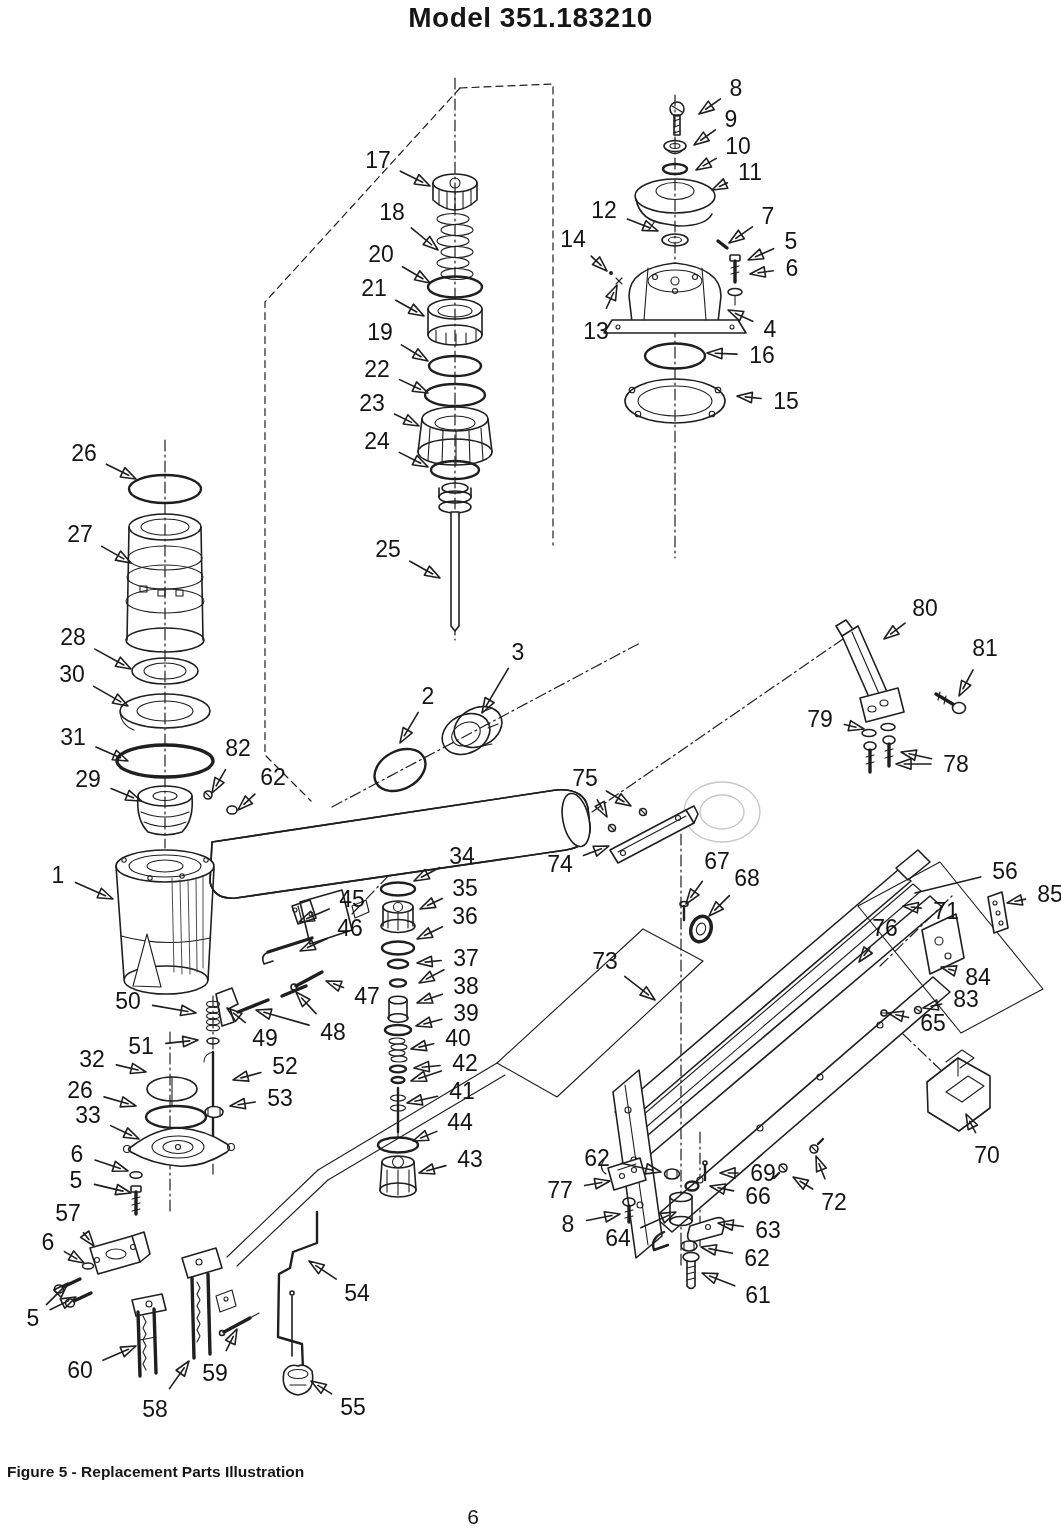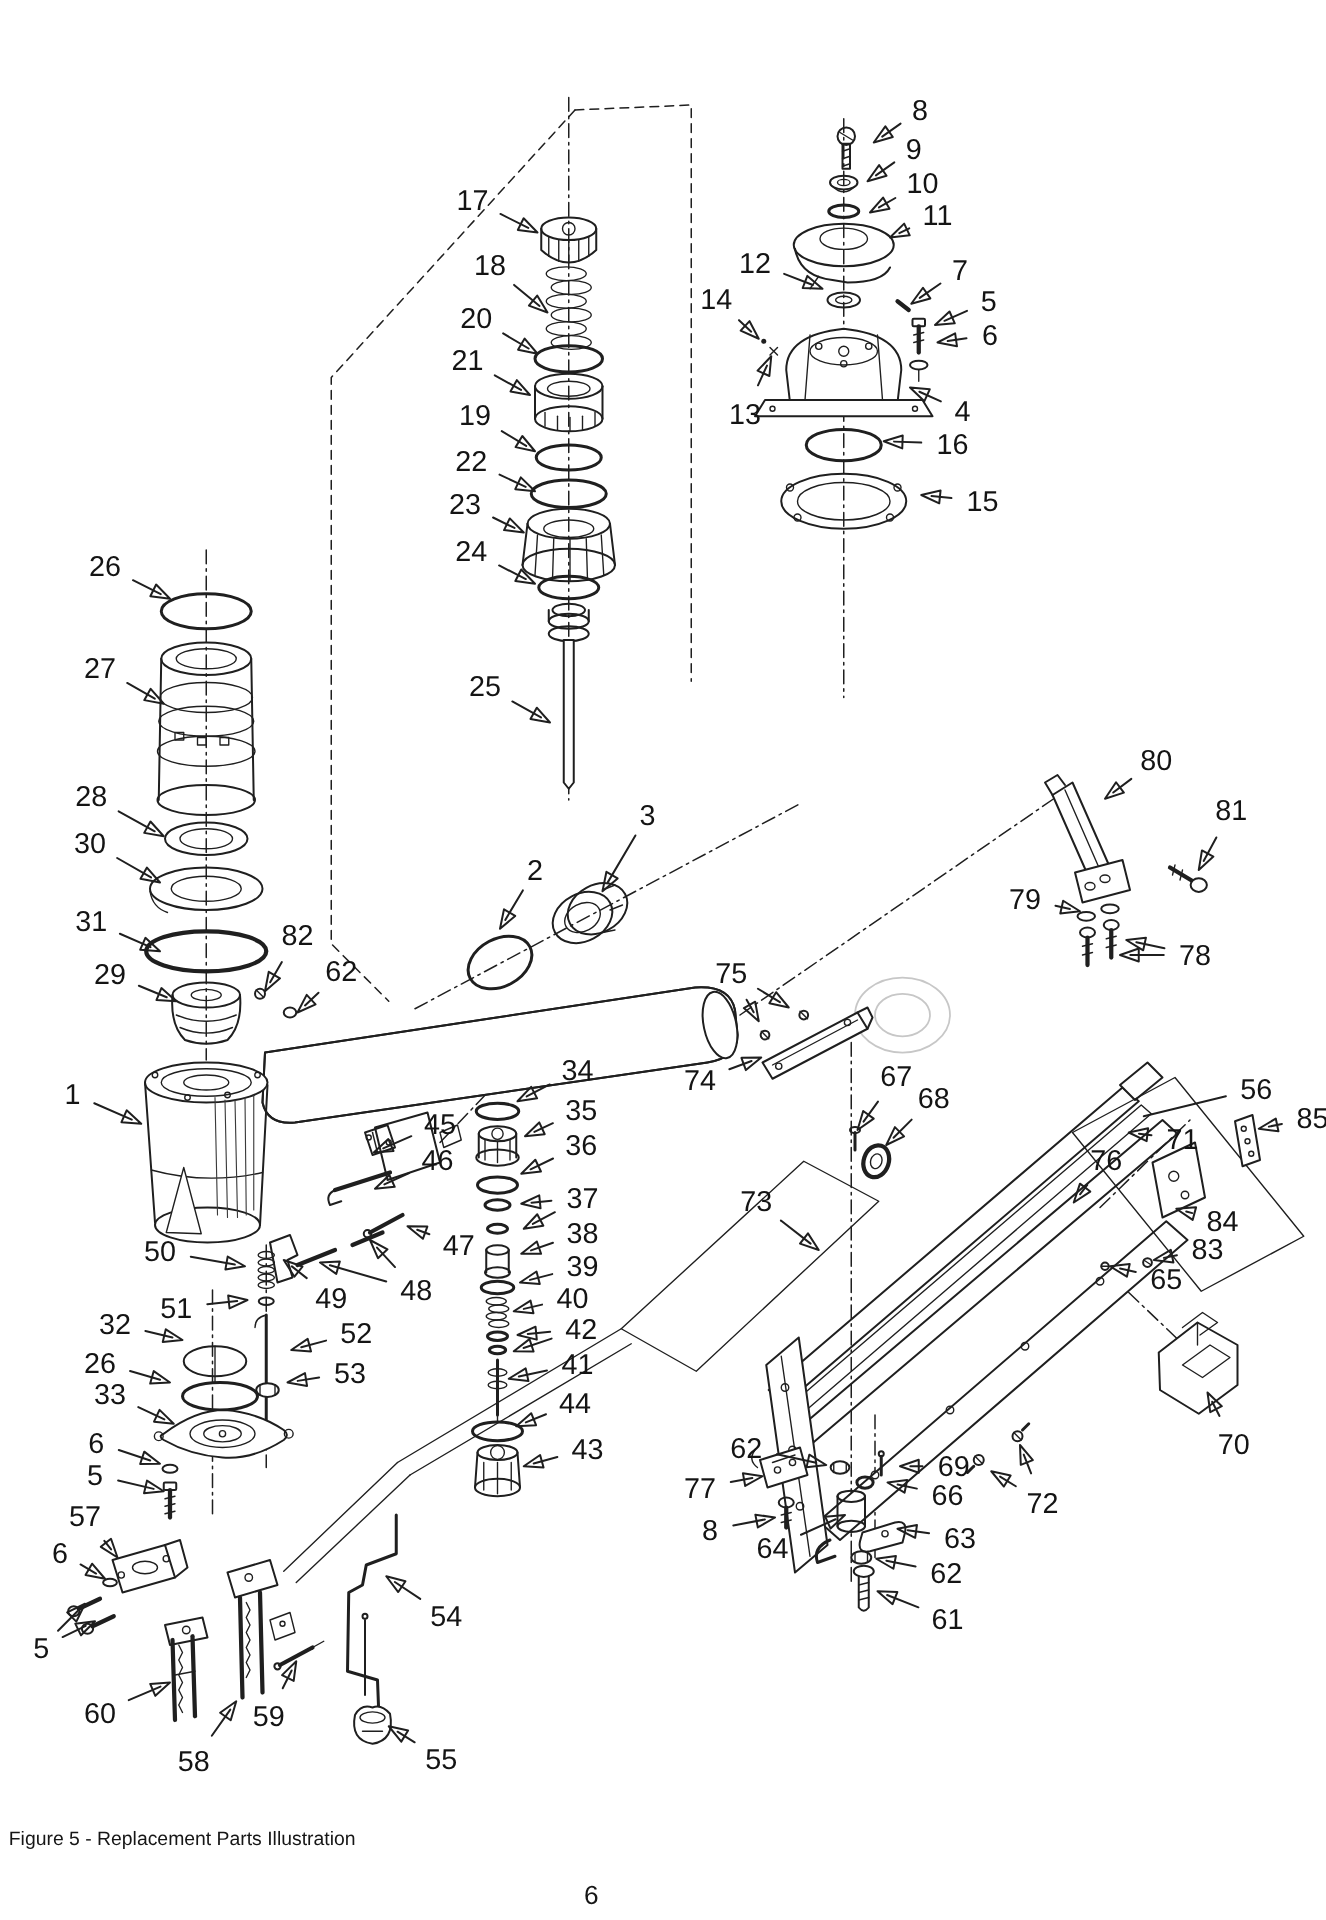--- a/index.html
+++ b/index.html
@@ -7,21 +7,21 @@
     position:relative;width:1061px;height:1536px;margin:0 auto;
     background:#ffffff;overflow:hidden;
     font-family:"Liberation Sans", sans-serif;color:#161616;
   }
   .title{
     position:absolute;top:2px;left:0;width:100%;text-align:center;
     font-size:28px;font-weight:bold;letter-spacing:.5px;
   }
   .caption{
     position:absolute;top:1463px;left:7px;
-    font-size:15.5px;font-weight:normal;
+    font-size:15.5px;font-weight:bold;
   }
   .pagenum{
     position:absolute;top:1505px;left:453px;width:40px;text-align:center;
     font-size:21px;
   }
   svg.art{position:absolute;top:0;left:0;}
   
   .ln, svg.art path, svg.art ellipse, svg.art circle, svg.art line, svg.art polygon, svg.art polyline, svg.art rect{
     stroke:#1f1f1f;stroke-width:1.6;fill:none;stroke-linecap:round;stroke-linejoin:round;
   }
@@ -38,20 +38,21 @@
     font-family:"Liberation Sans", sans-serif;font-size:23px;fill:#141414;
     text-anchor:middle;dominant-baseline:central;stroke:none;
   }
   .leader{stroke:#1c1c1c;stroke-width:1.8;fill:none;stroke-linecap:round;}
   .arrowhead{fill:#1c1c1c;stroke:none;}
 </style>
 </head>
 <body>
 
 <div class="page">
+  <div class="title">Model 351.183210</div>
 
   <svg class="art" width="1061" height="1536" viewBox="0 0 1061 1536">
     <defs>
       <pattern id="dots" width="6" height="6" patternUnits="userSpaceOnUse">
         <circle cx="3" cy="3" r="1" fill="#6f6f6f" stroke="none"></circle>
       </pattern>
       <pattern id="hatch45" width="6" height="6" patternUnits="userSpaceOnUse" patternTransform="rotate(45)">
         <line x1="0" y1="0" x2="0" y2="6" stroke="#8e8e8e" stroke-width="1.1"></line>
       </pattern>
     </defs>

